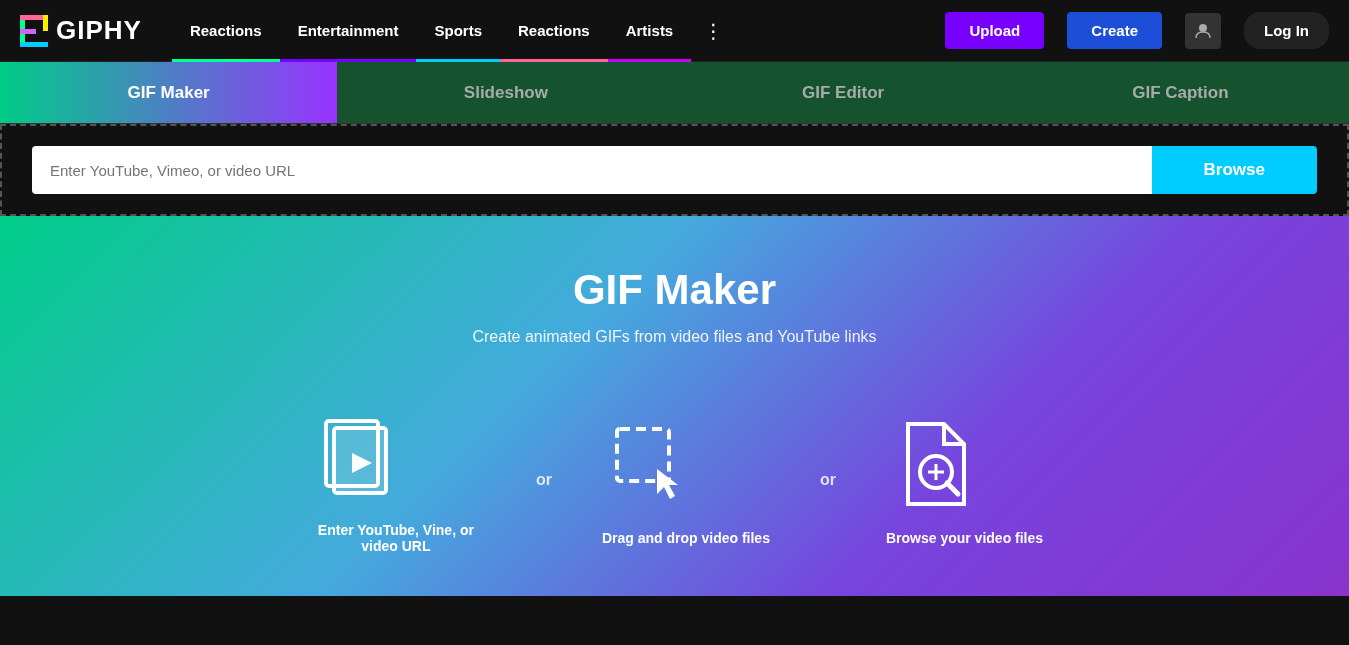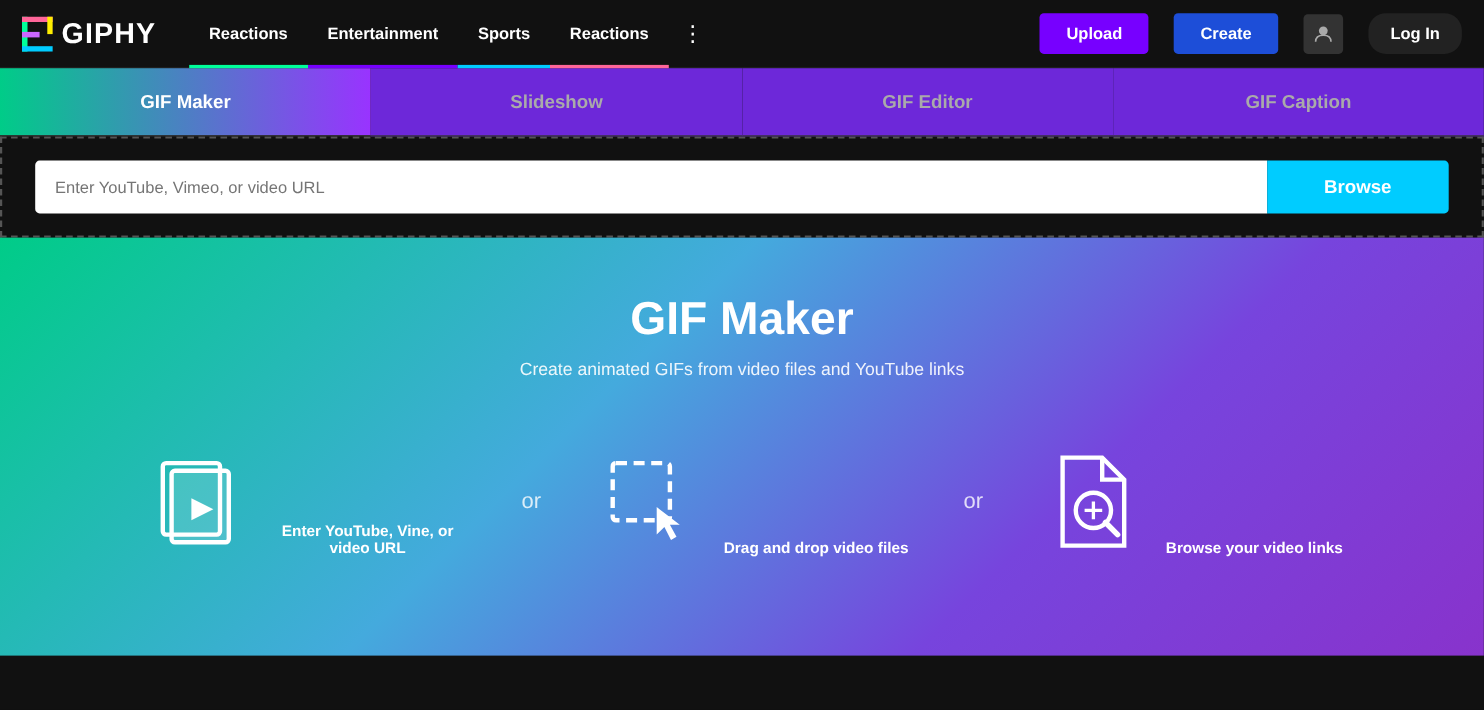--- a/index.html
+++ b/index.html
@@ -123,21 +123,21 @@
       height: 62px;
     }
     .tab {
       flex: 1;
       display: flex;
       align-items: center;
       justify-content: center;
       font-size: 17px;
       font-weight: 700;
       cursor: pointer;
-      background: #6d28d9;
+      background: #14532d;
       color: #aaa;
       border-bottom: 1px solid #333;
     }
     .tab.active {
       background: linear-gradient(90deg, #00cc88, #9933ff);
       color: #fff;
     }
 
     
     .upload-section {
@@ -194,35 +194,35 @@
     }
     .icons-row {
       display: flex;
       align-items: center;
       gap: 50px;
       justify-content: center;
       width: 100%;
     }
     .icon-group {
       display: flex;
-      flex-direction: row;
-      align-items: flex-end;
+      flex-direction: column;
+      align-items: flex-start;
       gap: 16px;
     }
     .icon-label {
       font-size: 14px;
       font-weight: 600;
       color: #fff;
       text-align: center;
       max-width: 180px;
     }
     .or-text {
-      font-size: 20px;
+      font-size: 16px;
       color: rgba(255,255,255,0.8);
-      font-weight: 400;
+      font-weight: 700;
     }
 
     
     .icon-svg {
       width: 100px;
       height: 100px;
     }
   </style>
 </head>
 <body>
@@ -236,20 +236,21 @@
       <rect x="0" y="27" width="28" height="5" fill="#00ccff"></rect>
       <rect x="0" y="14" width="16" height="5" fill="#cc66ff"></rect>
     </svg>
     <span class="logo-text">GIPHY</span>
   </div>
   <div class="nav-links">
     <a class="nav-link reactions">Reactions</a>
     <a class="nav-link entertainment">Entertainment</a>
     <a class="nav-link sports">Sports</a>
     <a class="nav-link stickers">Reactions</a>
+    <a class="nav-link artists">Artists</a>
     <div class="nav-more">⋮</div>
   </div>
   <div class="nav-actions">
     <button class="btn-upload">Upload</button>
     <button class="btn-create">Create</button>
     <div class="user-icon">
       <svg width="18" height="18" viewBox="0 0 18 18" fill="none">
         <circle cx="9" cy="6" r="4" fill="#aaa"></circle>
         <path d="M2 16c0-4 3-6 7-6s7 2 7 6" stroke="#aaa" stroke-width="1.5" fill="none"></path>
       </svg>
@@ -310,16 +311,16 @@
         <path d="M22 10 L22 90 L78 90 L78 30 L58 10 Z" fill="none" stroke="white" stroke-width="4"></path>
         <polyline points="58,10 58,30 78,30" fill="none" stroke="white" stroke-width="4"></polyline>
 
         <circle cx="50" cy="58" r="16" fill="none" stroke="white" stroke-width="4"></circle>
 
         <line x1="61" y1="69" x2="72" y2="80" stroke="white" stroke-width="5" stroke-linecap="round"></line>
 
         <line x1="50" y1="50" x2="50" y2="66" stroke="white" stroke-width="3"></line>
         <line x1="42" y1="58" x2="58" y2="58" stroke="white" stroke-width="3"></line>
       </svg>
-      <span class="icon-label">Browse your video links</span>
+      <span class="icon-label">Browse your video files</span>
     </div>
   </div>
 </div>
 
 </body></html>

